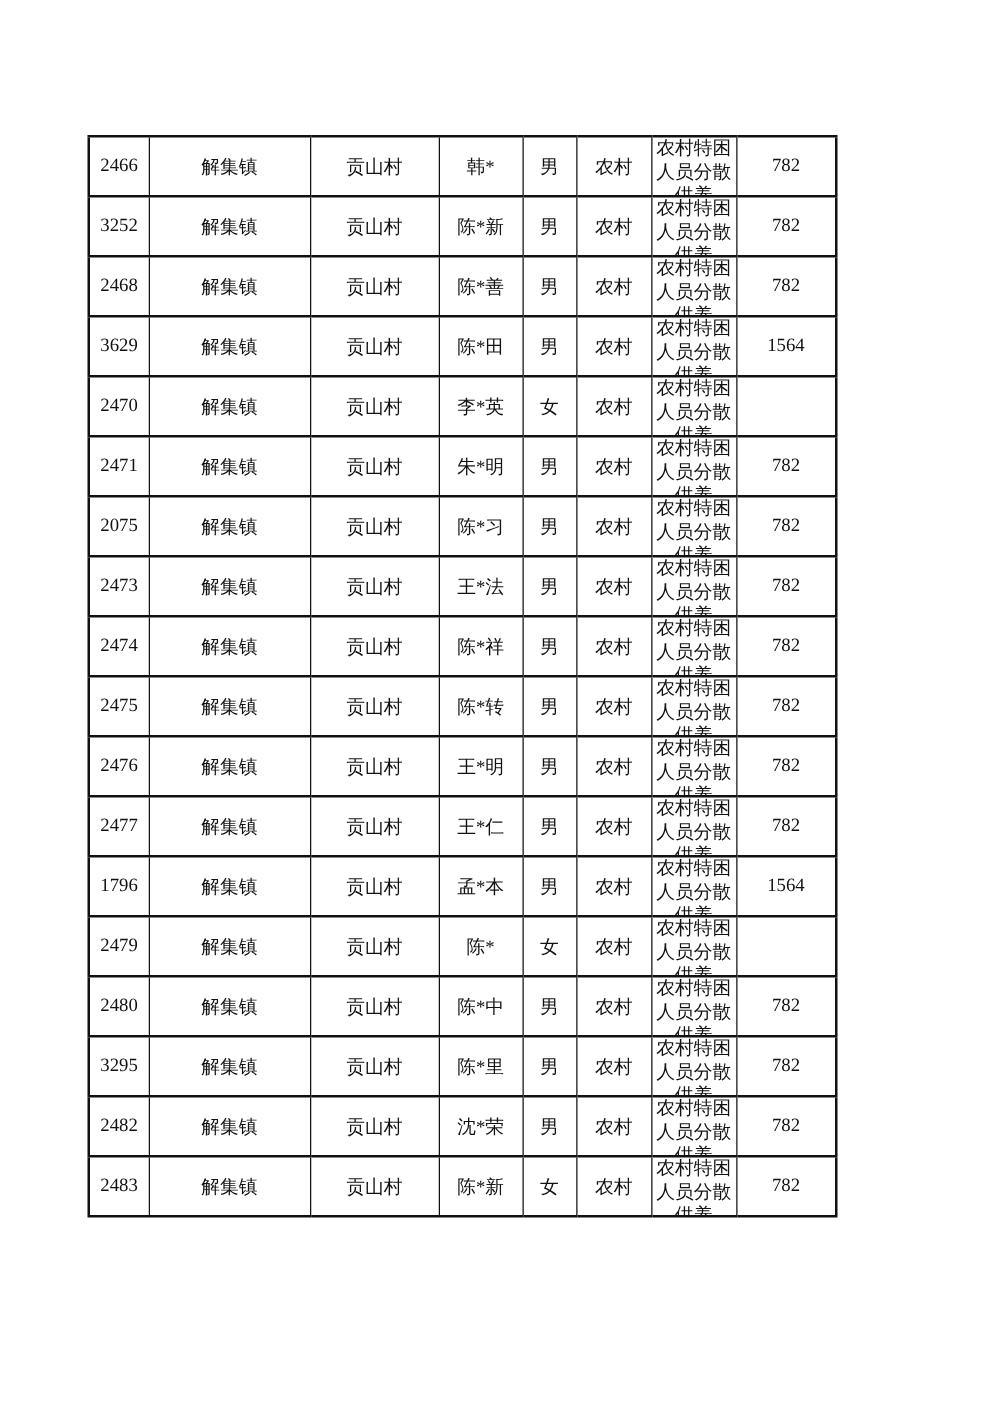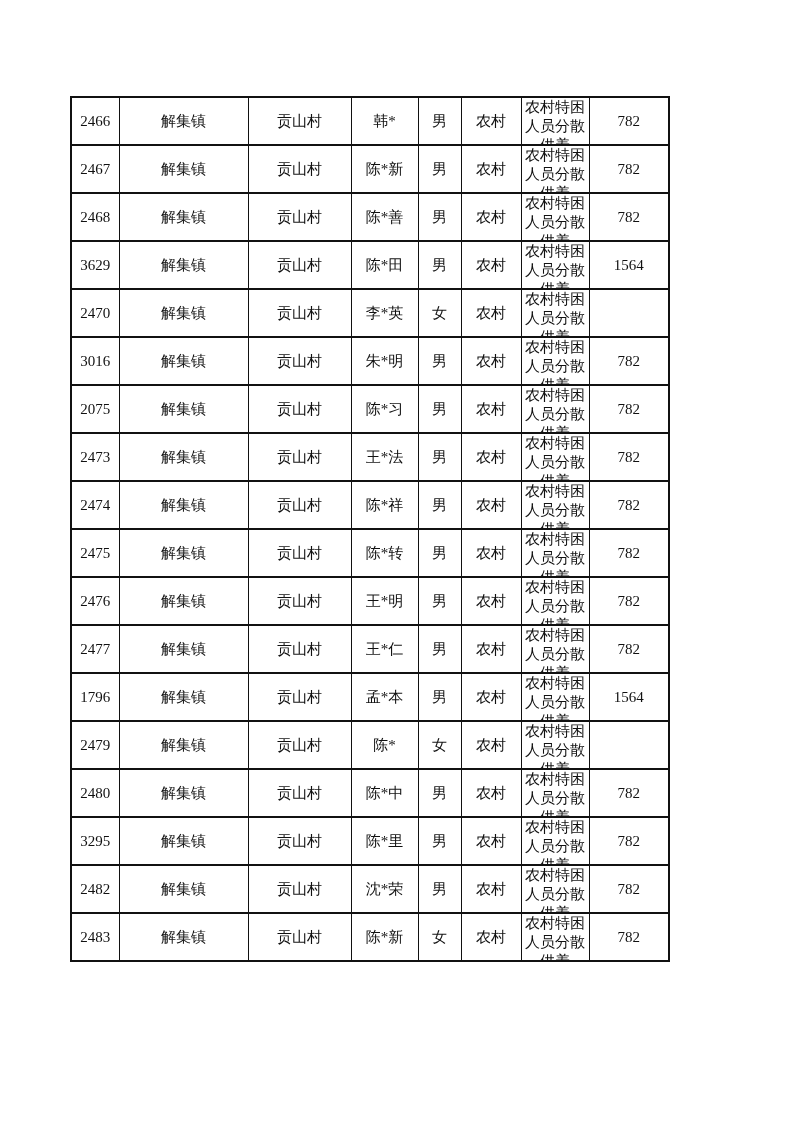--- a/index.html
+++ b/index.html
@@ -12,21 +12,21 @@
     width: 794px;
     height: 1122px;
     background: #ffffff;
     overflow: hidden;
     font-family: "Liberation Serif", "DejaVu Serif", serif;
     color: #111111;
   }
   table.roster {
     position: absolute;
     left: 70px;
-    top: 96px;
+    top: 108px;
     width: 598px;
     border-collapse: collapse;
     table-layout: fixed;
     border: 2px solid #111111;
     font-size: 15px;
   }
   table.roster td {
     border: 1px solid #111111;
     border-top: 2px solid #111111;
     border-bottom: 2px solid #111111;
@@ -80,21 +80,21 @@
     <td>贡山村</td>
     <td>韩*</td>
     <td>男</td>
     <td>农村</td>
     <td class="cat">
             <div class="cat-clip">农村特困人员分散供养</div>
           </td>
     <td>782</td>
   </tr>
         <tr>
-    <td>2467</td>
+    <td>3252</td>
     <td>解集镇</td>
     <td>贡山村</td>
     <td>陈*新</td>
     <td>男</td>
     <td>农村</td>
     <td class="cat">
             <div class="cat-clip">农村特困人员分散供养</div>
           </td>
     <td>782</td>
   </tr>
@@ -128,21 +128,21 @@
     <td>贡山村</td>
     <td>李*英</td>
     <td>女</td>
     <td>农村</td>
     <td class="cat">
             <div class="cat-clip">农村特困人员分散供养</div>
           </td>
     <td></td>
   </tr>
         <tr>
-    <td>3016</td>
+    <td>2471</td>
     <td>解集镇</td>
     <td>贡山村</td>
     <td>朱*明</td>
     <td>男</td>
     <td>农村</td>
     <td class="cat">
             <div class="cat-clip">农村特困人员分散供养</div>
           </td>
     <td>782</td>
   </tr>

